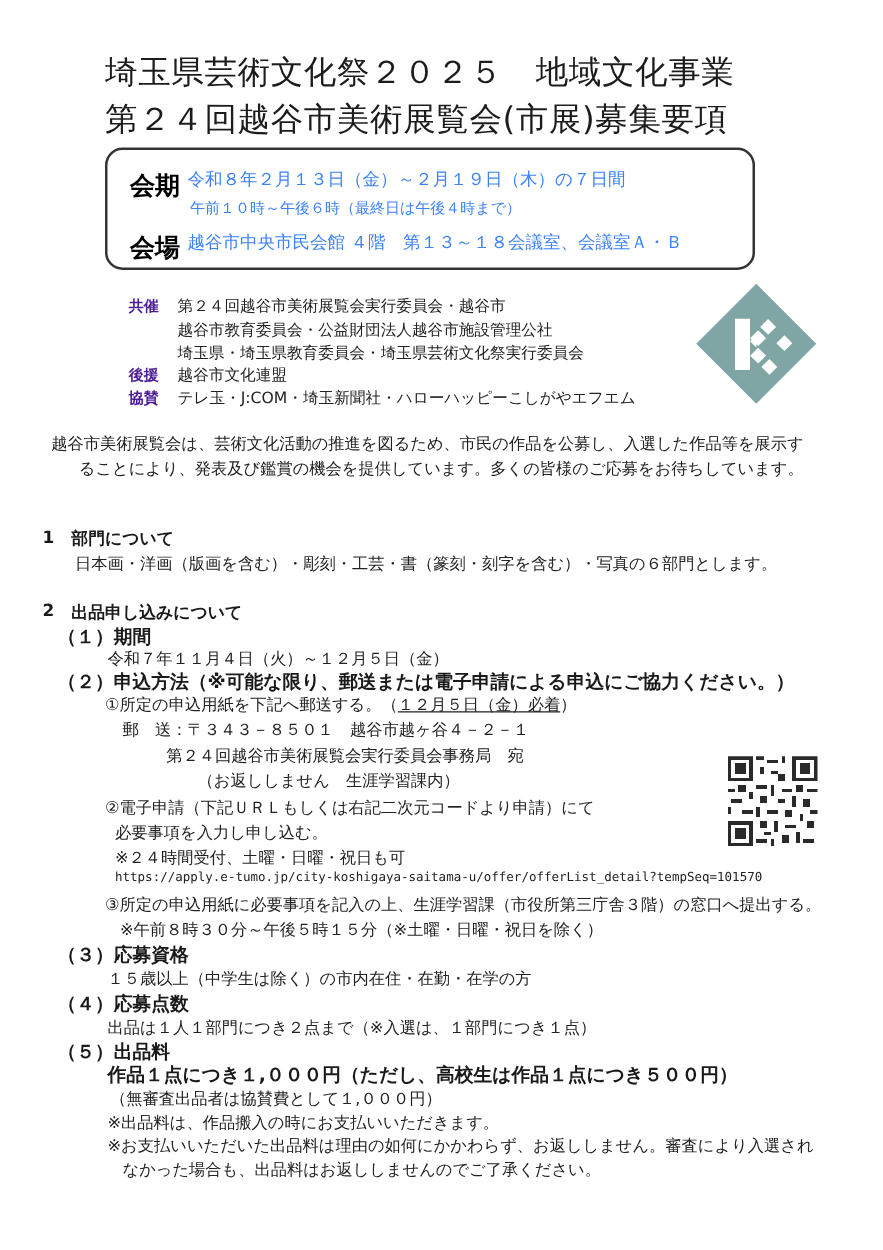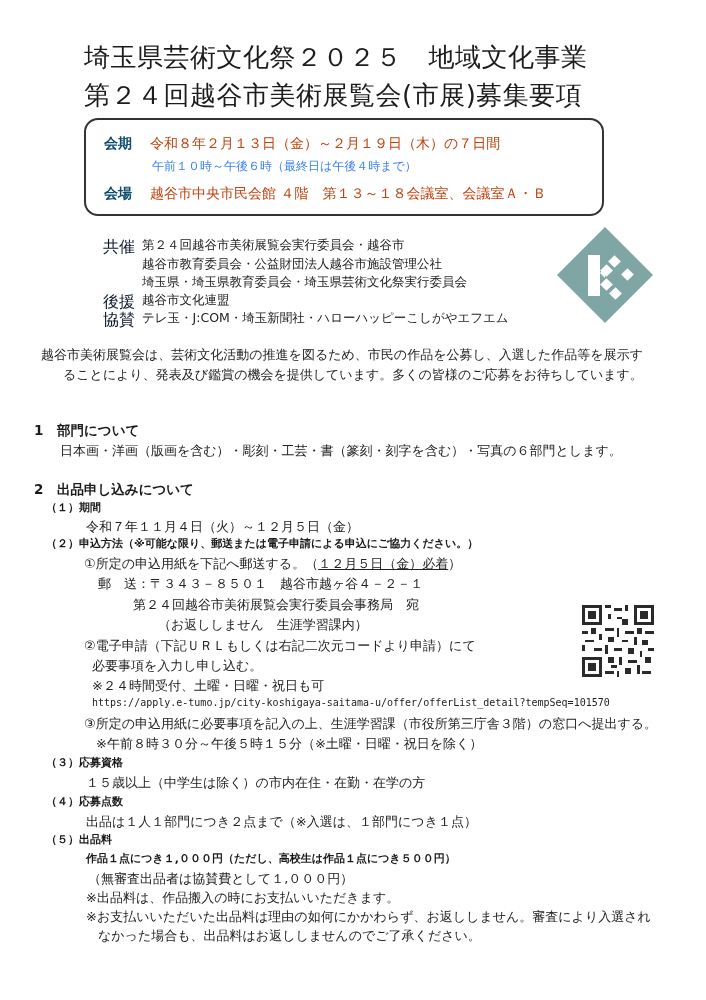--- a/index.html
+++ b/index.html
@@ -9,30 +9,30 @@
     .abs { position: absolute; white-space: nowrap; }
 
     .title { font-size: 26px; letter-spacing: 0.5px; color: #1c1c1c; font-weight: normal; }
     #title1 { left: 84px; top: 40px; }
     #title2 { left: 84px; top: 78px; }
 
     .infobox {
       position: absolute; left: 84px; top: 118px; width: 520px; height: 98px;
       border: 2px solid #333; border-radius: 14px;
     }
-    .ib-label { font-size: 14px; font-weight: bold; color: #0c4a6e; }
-    .ib-text { font-size: 14px; color: #c2410c; }
+    .ib-label { font-size: 20px; font-weight: bold; color: #000000; }
+    .ib-text { font-size: 14px; color: #3b82f6; }
     .ib-sub { font-size: 12px; color: #3b82f6; }
 
-    .org-label { font-size: 16px; font-weight: normal; color: #0f172a; }
+    .org-label { font-size: 12px; font-weight: bold; color: #4c1d95; }
     .org-text { font-size: 12.5px; color: #222; }
 
     .body-text { font-size: 13px; color: #222; }
     .sec-head { font-size: 13.5px; font-weight: bold; color: #1a1a1a; }
-    .sub-head { font-size: 11px; font-weight: bold; color: #1a1a1a; }
+    .sub-head { font-size: 15px; font-weight: bold; color: #1a1a1a; }
     .mono { font-family: "DejaVu Sans Mono", "Liberation Mono", monospace; font-size: 10px; color: #222; }
     .underline { text-decoration: underline; }
 
     .logo { position: absolute; left: 555px; top: 225px; width: 100px; height: 100px; }
     .qr { position: absolute; left: 582px; top: 605px; width: 72px; height: 72px; }
   </style>
 </head>
 <body>
 
 <div id="title1" class="abs title">埼玉県芸術文化祭２０２５　地域文化事業</div>

